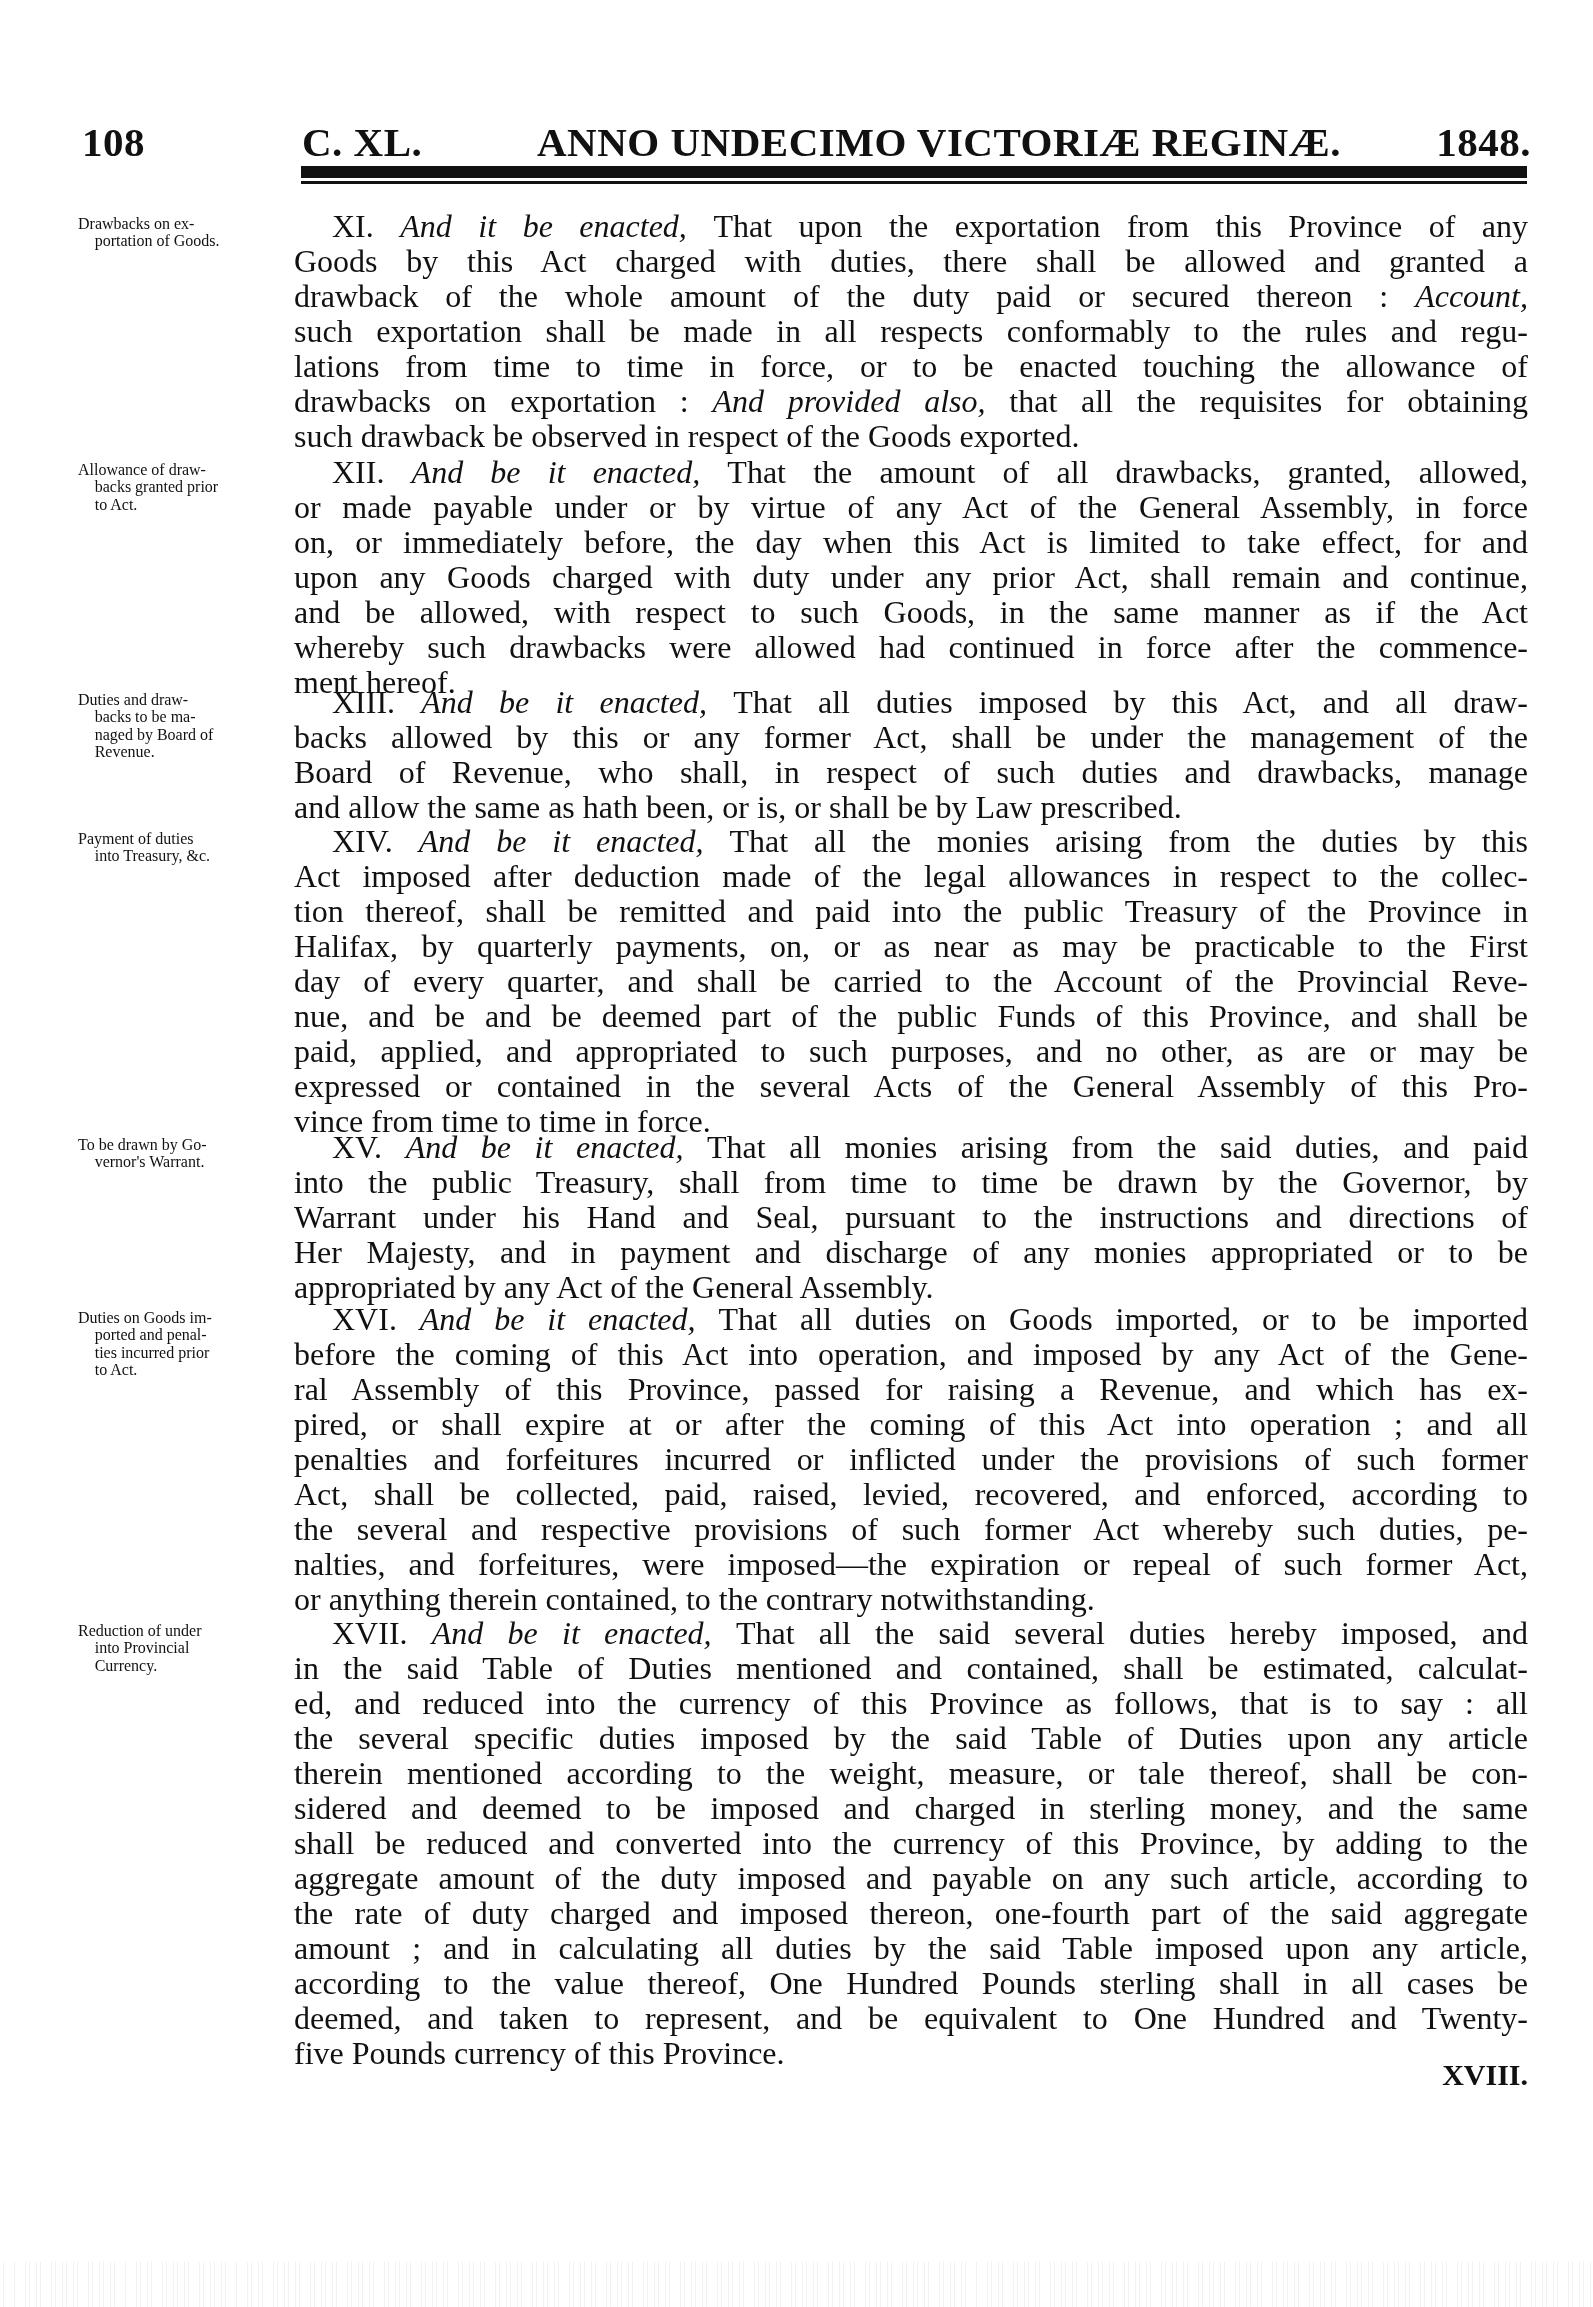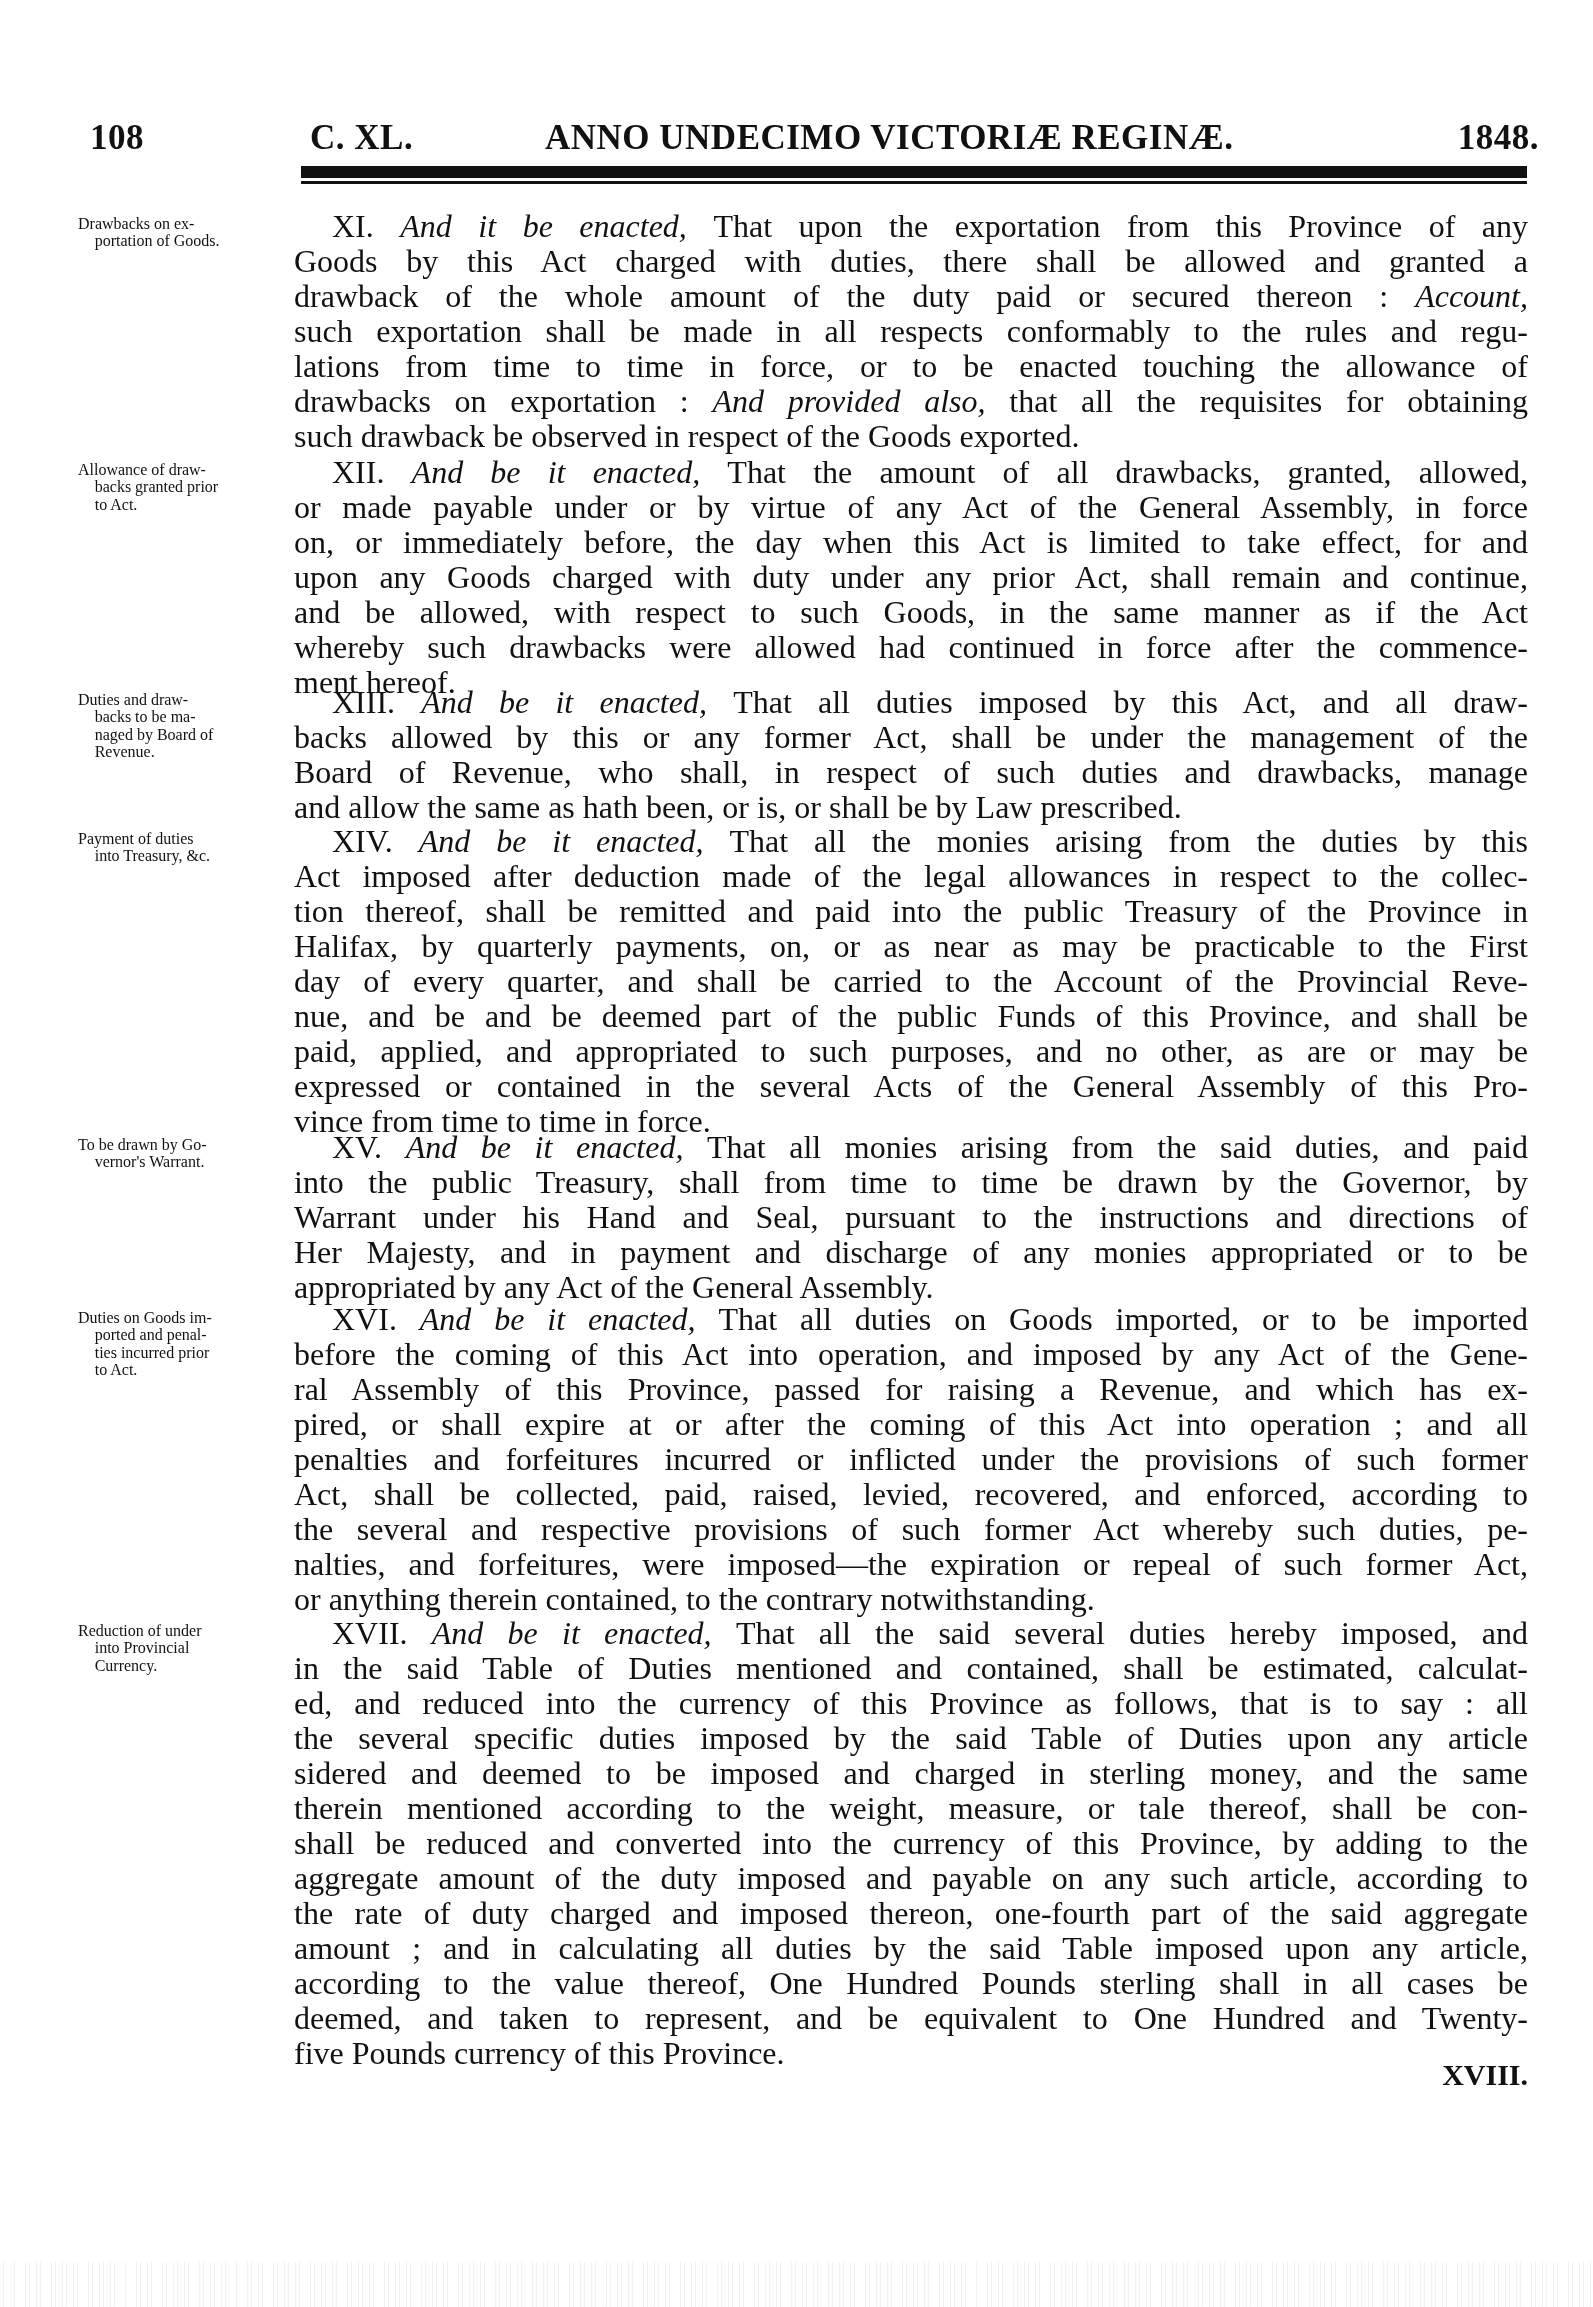--- a/index.html
+++ b/index.html
@@ -1,22 +1,22 @@
 <!DOCTYPE html>
 <html style="font-size:8.4px"><head>
 <meta charset="utf-8">
 <style>
   html, body { margin: 0; padding: 0; background: #ffffff; }
   body {
     width: 1594px; height: 2307px; position: relative; overflow: hidden;
     font-family: "DejaVu Serif", "Liberation Serif", serif; color: #111111;
   }
   .header {
-    position: absolute; top: 118px; left: 90px; width: 1449px; height: 42px;
-    font-family: "Liberation Serif", serif; font-weight: bold; font-size: 35px;
+    position: absolute; top: 118px; left: 82px; width: 1449px; height: 42px;
+    font-family: "Liberation Serif", serif; font-weight: bold; font-size: 41px;
     letter-spacing: 0.5px;
   }
   .header span { position: absolute; top: 0; white-space: nowrap; }
   .h-page { left: 0; }
   .h-chap { left: 220px; }
   .h-title { left: 455px; }
   .h-year { right: 0; }
   .rule-thick {
     position: absolute; left: 301px; top: 166px; width: 1226px; height: 11.5px;
     background: #111111;
@@ -150,22 +150,22 @@
     <div class="margin-note" style="top: 1622px;">
       <span class="mline">Reduction of under</span>
       <span class="mline indent">into Provincial</span>
       <span class="mline indent">Currency.</span>
     </div>
     <div class="body-text" style="top: 1616px;">
       <span class="line first"><span class="sec-num">XVII. </span><span class="enact">And be it enacted, </span>That all the said several duties hereby imposed, and</span>
       <span class="line">in the said Table of Duties mentioned and contained, shall be estimated, calculat-</span>
       <span class="line">ed, and reduced into the currency of this Province as follows, that is to say : all</span>
       <span class="line">the several specific duties imposed by the said Table of Duties upon any article</span>
+      <span class="line">therein mentioned according to the weight, measure, or tale thereof, shall be con-</span>
       <span class="line">sidered and deemed to be imposed and charged in sterling money, and the same</span>
-      <span class="line">therein mentioned according to the weight, measure, or tale thereof, shall be con-</span>
       <span class="line">shall be reduced and converted into the currency of this Province, by adding to the</span>
       <span class="line">aggregate amount of the duty imposed and payable on any such article, according to</span>
       <span class="line">the rate of duty charged and imposed thereon, one-fourth part of the said aggregate</span>
       <span class="line">amount ; and in calculating all duties by the said Table imposed upon any article,</span>
       <span class="line">according to the value thereof, One Hundred Pounds sterling shall in all cases be</span>
       <span class="line">deemed, and taken to represent, and be equivalent to One Hundred and Twenty-</span>
       <span class="line last">five Pounds currency of this Province.</span>
     </div>
   </div>
 

